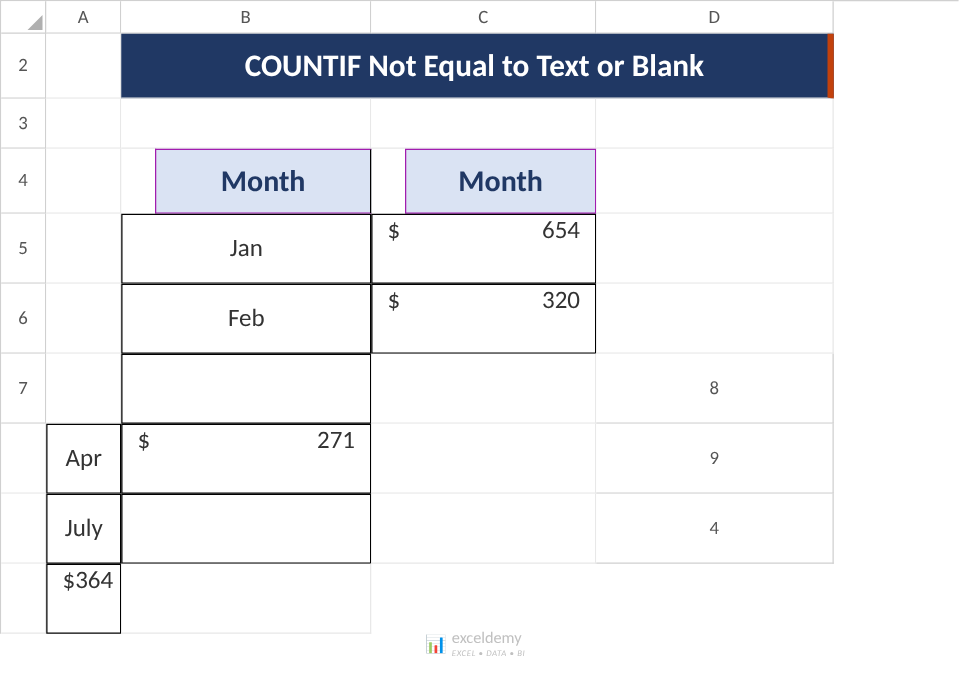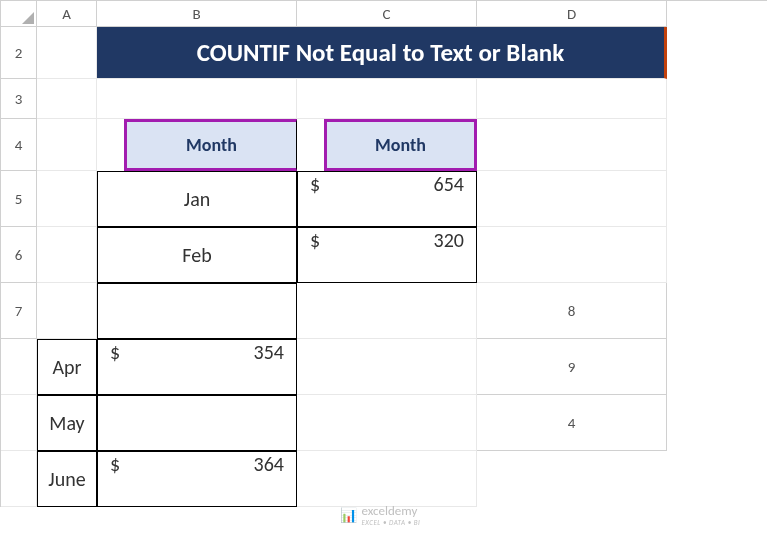--- a/index.html
+++ b/index.html
@@ -71,30 +71,30 @@
     .title-cell {
       grid-column: 3 / 6;
       grid-row: 2;
       background: #203864;
       color: #ffffff;
       font-weight: bold;
       font-size: 25px;
       display: flex;
       align-items: center;
       justify-content: center;
-      border-right: 3px solid #c2410c;
+      border-right: 5px solid #c2410c;
       border-bottom: 1px solid #e8e8e8;
     }
     .table-header {
       background: #dae3f3;
       color: #203864;
       font-weight: bold;
-      font-size: 18px;
-      justify-content: center;
-      border: 3px solid #a21caf;
+      font-size: 24px;
+      justify-content: center;
+      border: 1px solid #a21caf;
       margin-left: 27px;
     }
     .table-header.left {
       border-right: 1px solid #000;
     }
     .table-cell {
       border: 1px solid #000;
       justify-content: center;
       font-size: 20px;
       color: #333;
@@ -180,36 +180,35 @@
     <span></span>
     <span></span>
   </div>
   <div class="cell"></div>
 
   <div class="row-header">8</div>
   <div class="cell"></div>
   <div class="cell table-cell">Apr</div>
   <div class="amount-cell">
     <span>$</span>
-    <span>354</span>
+    <span>271</span>
   </div>
   <div class="cell"></div>
 
   <div class="row-header">9</div>
   <div class="cell"></div>
-  <div class="cell table-cell">May</div>
+  <div class="cell table-cell">July</div>
   <div class="amount-cell">
     <span></span>
     <span></span>
   </div>
   <div class="cell"></div>
 
   <div class="row-header">4</div>
   <div class="cell"></div>
-  <div class="cell table-cell">June</div>
   <div class="amount-cell">
     <span>$</span>
     <span>364</span>
   </div>
   <div class="cell"></div>
 </div>
 
 <div class="watermark">
   <span class="watermark-icon">📊</span>
   <div>

